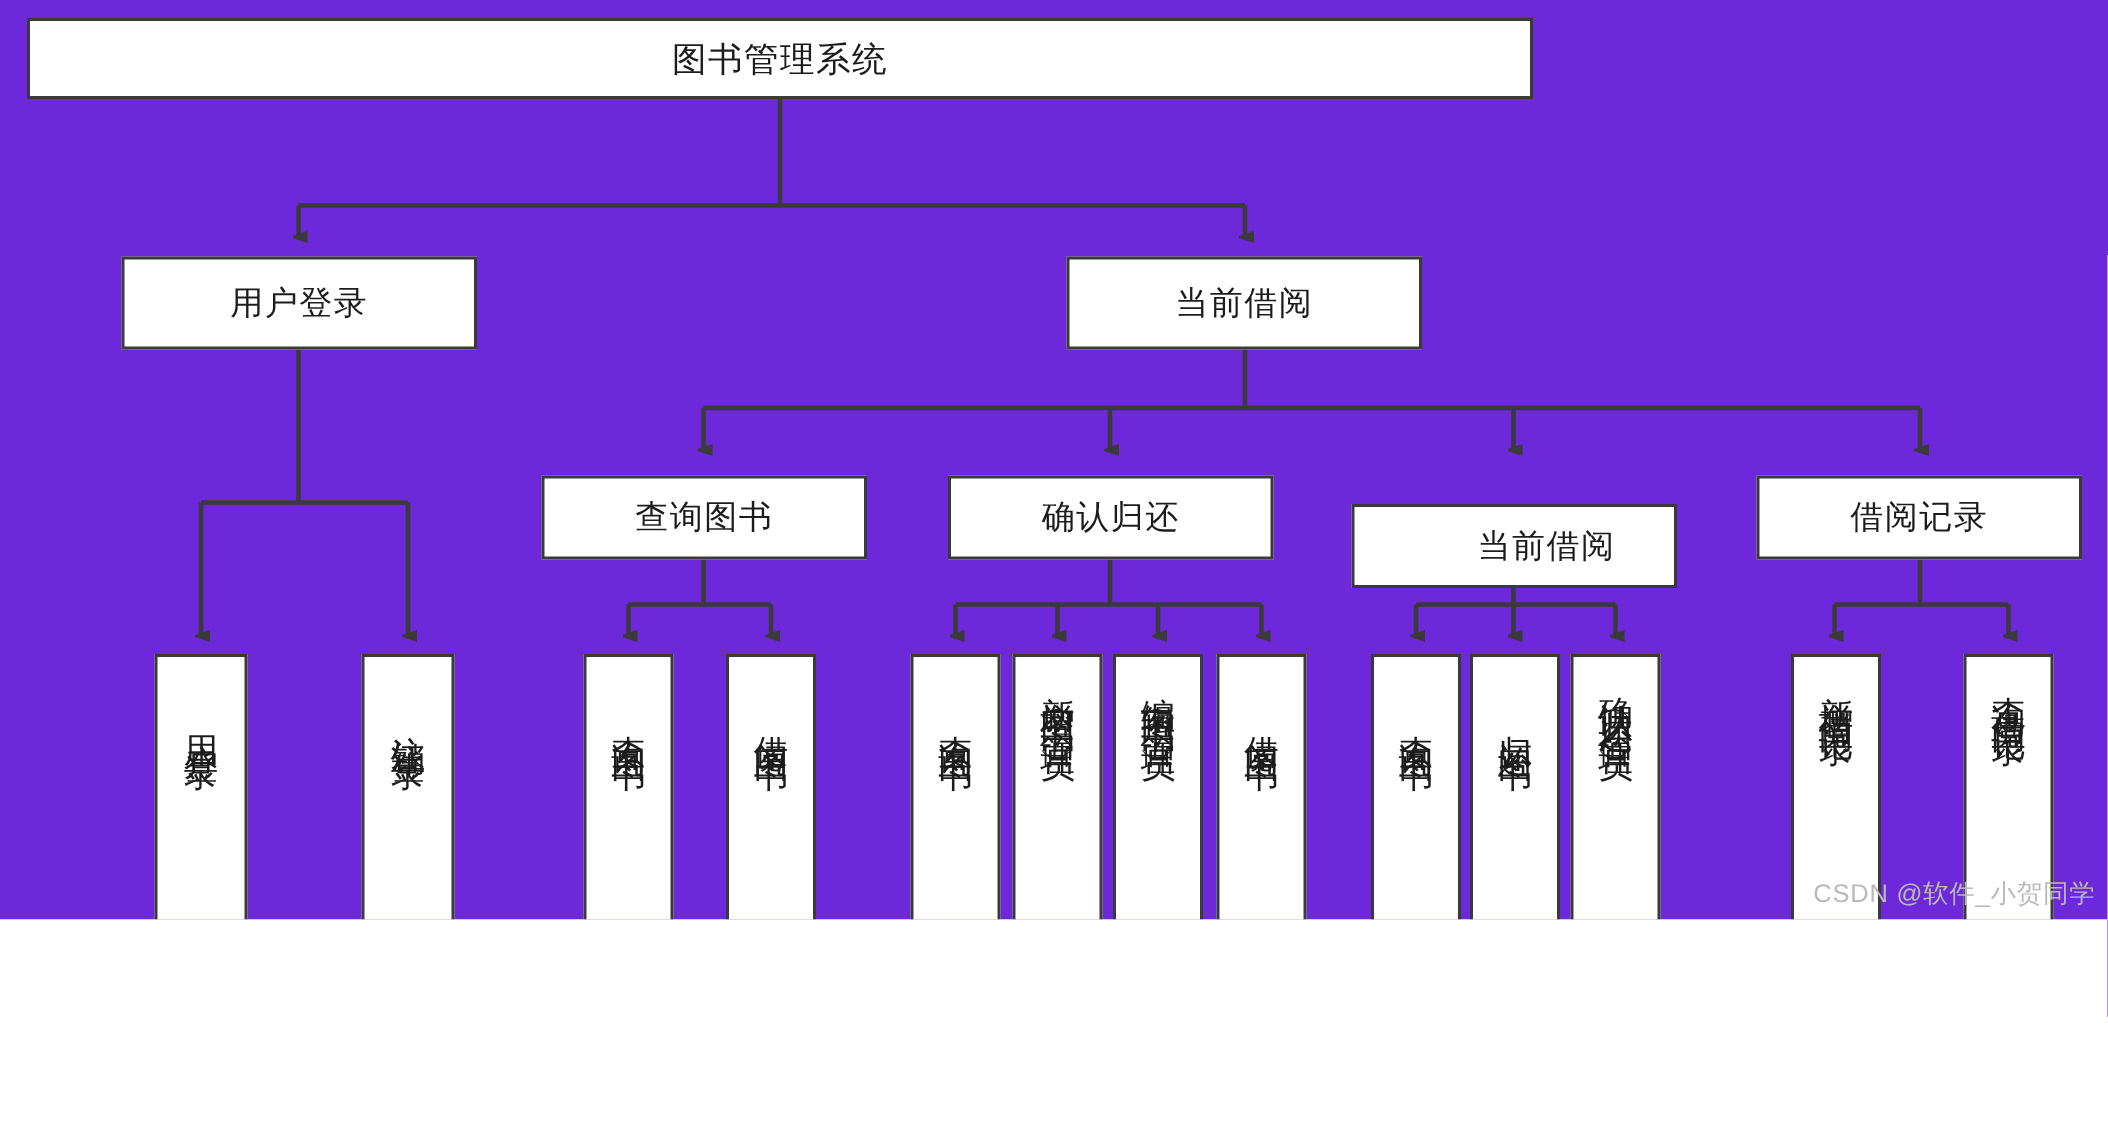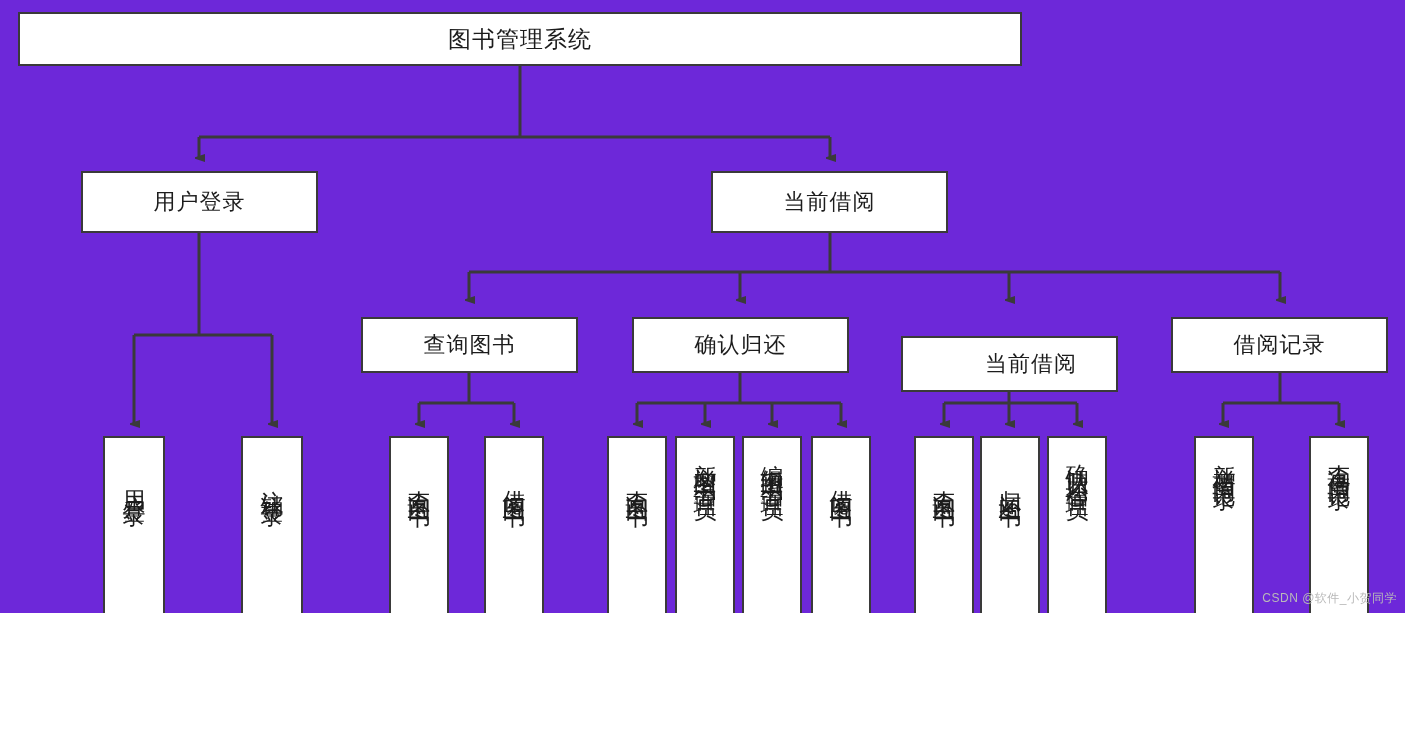--- a/index.html
+++ b/index.html
@@ -61,21 +61,21 @@
     letter-spacing: 5px;
     line-height: 1;
   }
   .node.vert.tall .label {
     padding-top: 26px;
   }
   .watermark {
     position: absolute;
     right: 8px;
     bottom: 6px;
-    font-size: 12px;
+    font-size: 17px;
     color: #b9b9b9;
     letter-spacing: 0.5px;
     z-index: 5;
     white-space: nowrap;
   }
 </style>
 </head>
 <body>
 
 <div id="canvas">

